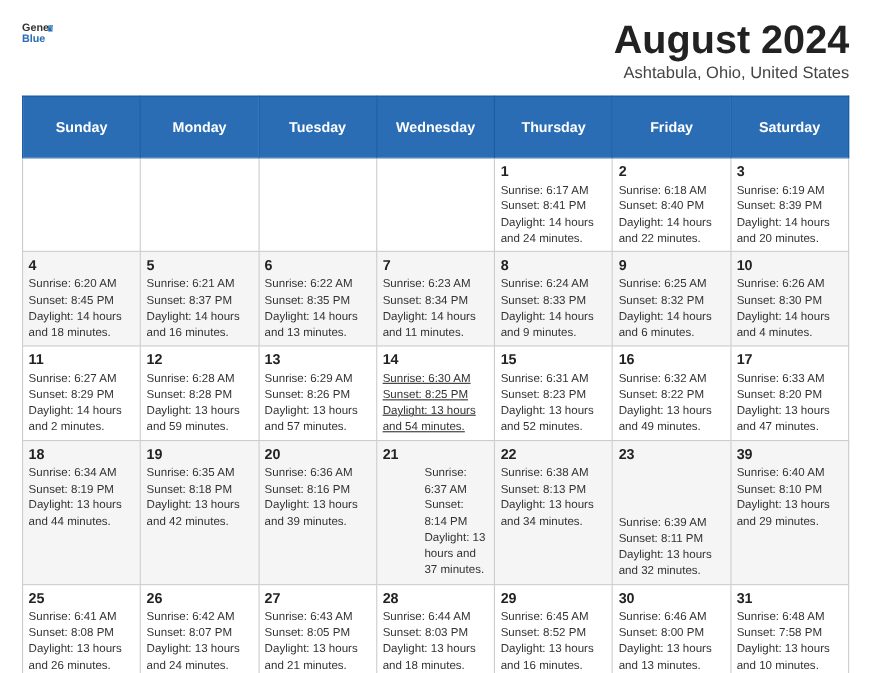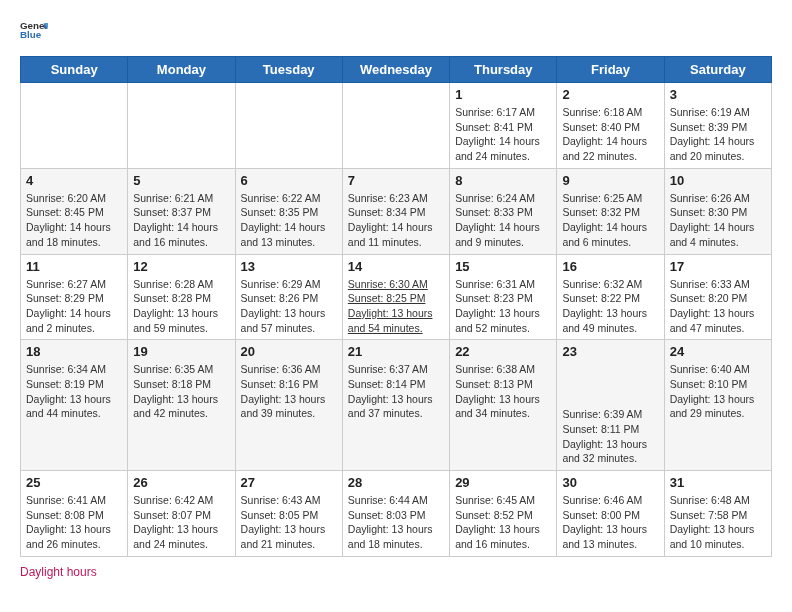--- a/index.html
+++ b/index.html
@@ -42,21 +42,21 @@
     table {
       width: 100%;
       border-collapse: collapse;
       font-size: 11px;
     }
     .day-header {
       background-color: #2a6db5;
       color: #fff;
       font-weight: bold;
       text-align: center;
-      padding: 5px 4px;
+      padding: 20px 4px;
       font-size: 13px;
       border: 1px solid #1a5da5;
     }
     td {
       border: 1px solid #ccc;
       vertical-align: top;
       padding: 4px 5px;
       width: 14.28%;
       min-height: 80px;
       background: #fff;
@@ -89,20 +89,24 @@
 
 <div class="header-area">
   <div class="logo">
     <svg class="logo-icon" viewBox="0 0 40 40">
       <text x="0" y="18" font-size="14" font-weight="bold" fill="#333">General</text>
       <text x="0" y="32" font-size="14" font-weight="bold" fill="#2a6db5">Blue</text>
       <polygon points="34,10 40,18 34,18" fill="#2a6db5"></polygon>
       <polygon points="34,10 40,10 40,18" fill="#5599cc"></polygon>
     </svg>
   </div>
+  <div class="title-area">
+    <div class="main-title">August 2024</div>
+    <div class="subtitle">Ashtabula, Ohio, United States</div>
+  </div>
 </div>
 
 <table>
   <thead>
     <tr id="header-row">
         <th class="day-header">Sunday</th>
         <th class="day-header">Monday</th>
         <th class="day-header">Tuesday</th>
         <th class="day-header">Wednesday</th>
         <th class="day-header">Thursday</th>
@@ -237,38 +241,38 @@
 Daylight: 13 hours and 42 minutes.</div>
         </td>
         <td>
           <div class="date-num">20</div>
           <div class="cell-detail" style="white-space: pre-line;">Sunrise: 6:36 AM
 Sunset: 8:16 PM
 Daylight: 13 hours and 39 minutes.</div>
         </td>
         <td>
           <div class="date-num">21</div>
-          <div class="cell-detail" style="white-space: pre-line;">Sunrise: 6:37 AM
+          <div class="cell-detail" style="white-space: pre-line; margin-left: 38px;">Sunrise: 6:37 AM
 Sunset: 8:14 PM
 Daylight: 13 hours and 37 minutes.</div>
         </td>
         <td>
           <div class="date-num">22</div>
           <div class="cell-detail" style="white-space: pre-line;">Sunrise: 6:38 AM
 Sunset: 8:13 PM
 Daylight: 13 hours and 34 minutes.</div>
         </td>
         <td>
           <div class="date-num">23</div>
           <div class="cell-detail" style="white-space: pre-line; margin-top: 48px;">Sunrise: 6:39 AM
 Sunset: 8:11 PM
 Daylight: 13 hours and 32 minutes.</div>
         </td>
         <td>
-          <div class="date-num">24</div>
+          <div class="date-num">39</div>
           <div class="cell-detail" style="white-space: pre-line;">Sunrise: 6:40 AM
 Sunset: 8:10 PM
 Daylight: 13 hours and 29 minutes.</div>
         </td>
       </tr>
       <tr>
         <td>
           <div class="date-num">25</div>
           <div class="cell-detail" style="white-space: pre-line;">Sunrise: 6:41 AM
 Sunset: 8:08 PM

